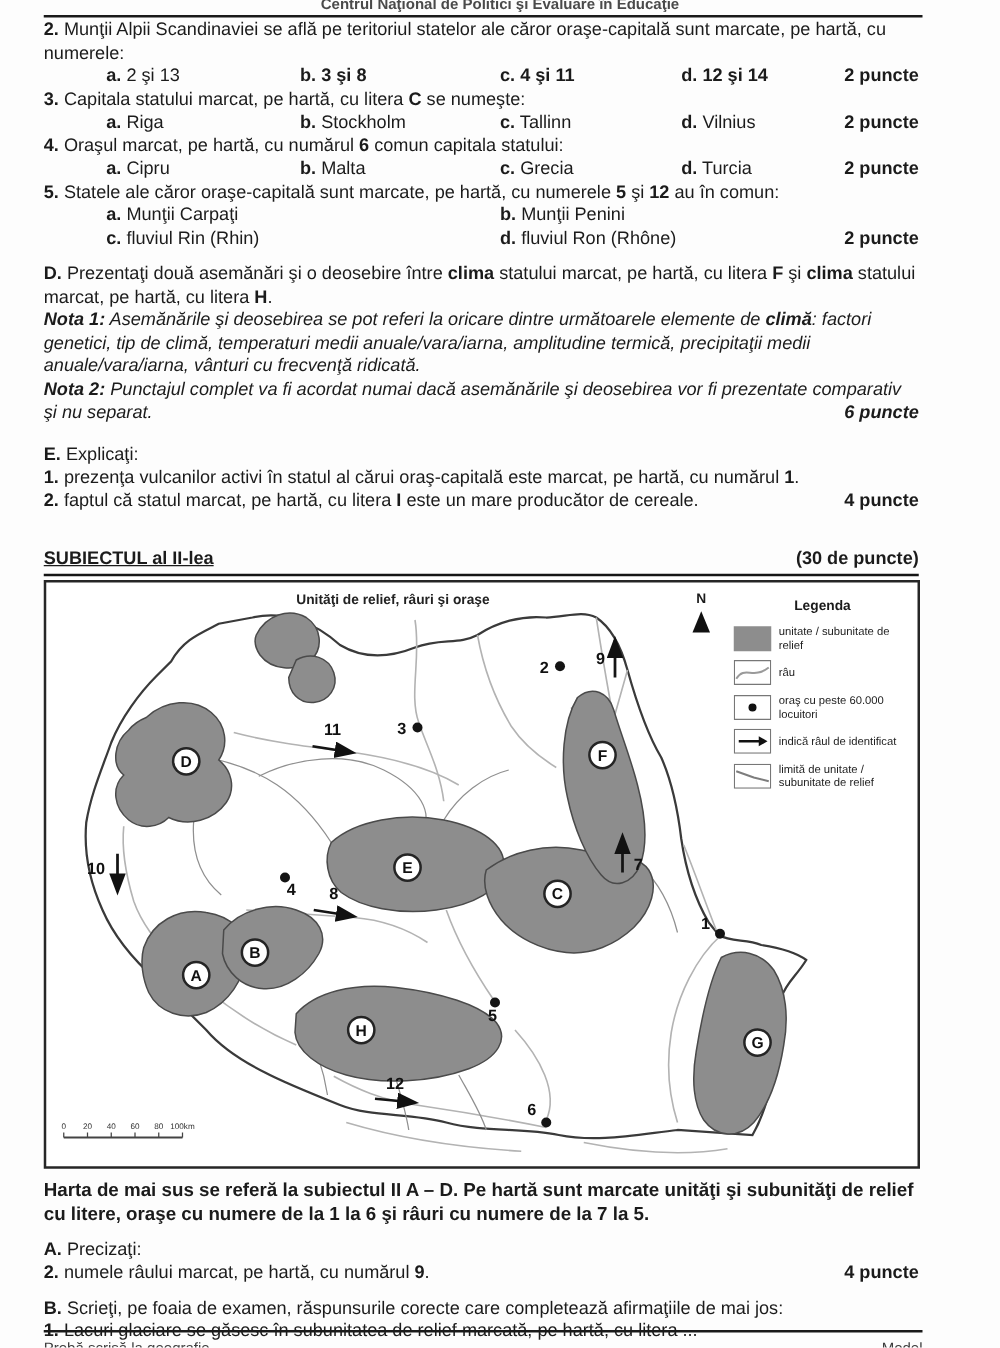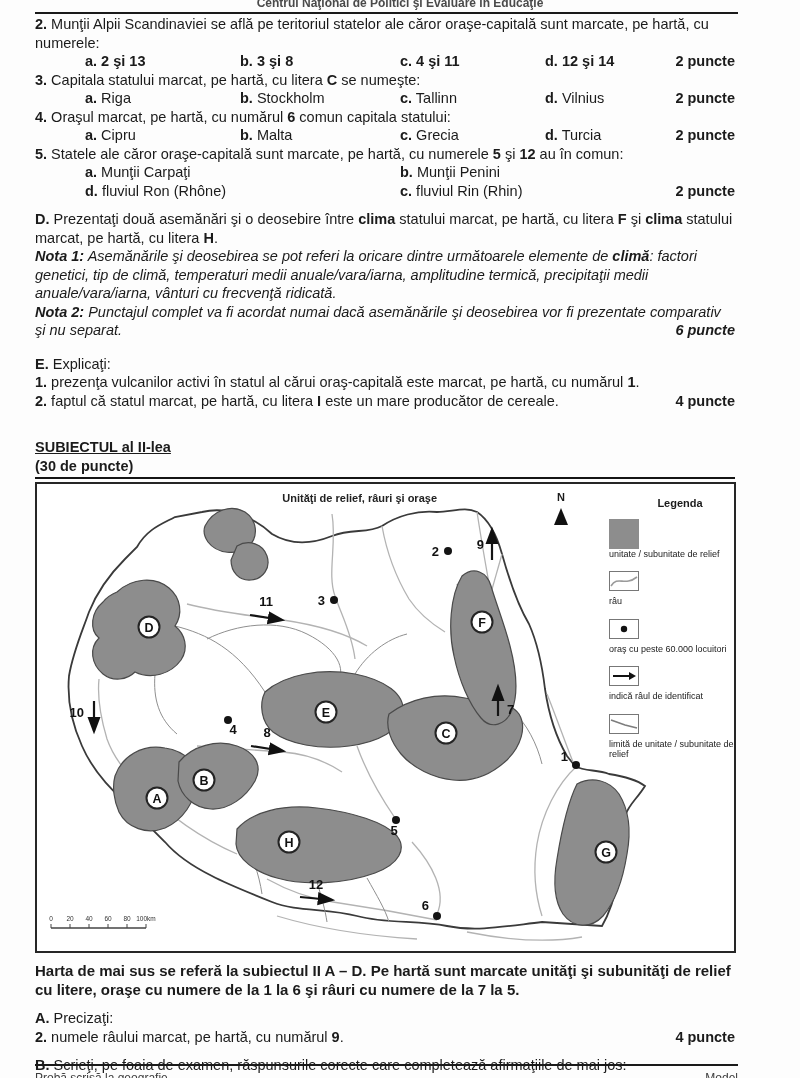--- a/index.html
+++ b/index.html
@@ -24,57 +24,57 @@
   .cols4 .opt:nth-child(2){width:160px;}
   .cols4 .opt:nth-child(3){width:145px;}
   .cols4 .opt:nth-child(4){flex:1;}
   .cols2 .opt:nth-child(1){width:315px;}
   .cols2 .opt:nth-child(2){flex:1;}
   .pts{font-weight:bold;}
   .opt-row .pts{margin-left:auto;}
   p .pts{float:right;}
   .gap10{height:10px;} .gap15{height:15px;} .gap28{height:28px;}
   .subj-row{display:flex;justify-content:space-between;font-weight:bold;
-    border-bottom:2.5px solid #141414;padding-bottom:2px;margin-top:0;flex-direction:column;}
+    border-bottom:2.5px solid #141414;padding-bottom:2px;margin-top:0;}
   .subj-left{text-decoration:underline;}
   
   .map-box{position:relative;margin-top:3px;width:697px;height:467px;
     border:2px solid #262626;background:#fff;}
-  .map-title{position:absolute;left:200px;top:5px;width:200px;text-align:right;
+  .map-title{position:absolute;left:200px;top:5px;width:200px;text-align:left;
     font-size:11px;font-weight:bold;color:#222;}
   .compass{position:absolute;left:513px;top:4px;width:22px;text-align:center;}
   .compass .n{font-size:11px;font-weight:bold;}
   .compass .tri{margin:1px auto 0;width:0;height:0;
     border-left:7px solid transparent;border-right:7px solid transparent;
     border-bottom:17px solid #111;}
   svg text{font-family:"Liberation Sans",sans-serif;}
-  .legend{position:absolute;left:572px;top:10px;width:142px;}
+  .legend{position:absolute;left:550px;top:10px;width:142px;}
   .legend-title{text-align:center;font-size:11px;font-weight:bold;margin-bottom:6px;}
-  .legend-item{display:flex;align-items:flex-start;margin-bottom:7px;flex-direction:column;}
+  .legend-item{display:flex;align-items:center;margin-bottom:7px;}
   .lg-sym{width:30px;height:20px;flex:0 0 30px;margin-right:6px;}
   .legend-item .lbl{font-size:9px;line-height:10.5px;color:#222;}
   
   .caption{font-weight:bold;font-size:15px;line-height:19px;margin-top:8px;}
   .footer{position:absolute;top:1064px;left:35px;width:703px;
     border-top:2px solid #1a1a1a;display:flex;justify-content:space-between;
     font-size:12px;color:#3d3d3d;padding-top:3px;}
 </style>
 </head>
 <body>
 
 <div class="page">
 
   <div class="top-header">Centrul Naţional de Politici şi Evaluare în Educaţie</div>
   <div class="header-rule"></div>
 
   <div class="content">
 
     <p><span class="seg-bold">2.</span><span> Munţii Alpii Scandinaviei se află pe teritoriul statelor ale căror oraşe-capitală sunt marcate, pe hartă, cu numerele:</span></p>
     <div class="opt-row cols4">
-        <span class="opt"><b>a.</b><span style="font-weight: bold;"> 2 şi 13</span></span>
+        <span class="opt"><b>a.</b><span style="font-weight: normal;"> 2 şi 13</span></span>
         <span class="opt"><b>b.</b><span style="font-weight: bold;"> 3 şi 8</span></span>
         <span class="opt"><b>c.</b><span style="font-weight: bold;"> 4 şi 11</span></span>
         <span class="opt"><b>d.</b><span style="font-weight: bold; margin-top: 26px;"> 12 şi 14</span></span>
         <span class="pts">2 puncte</span>
       </div>
 
     <p><span class="seg-bold">3.</span><span> Capitala statului marcat, pe hartă, cu litera </span><span class="seg-bold">C</span><span> se numeşte:</span></p>
     <div class="opt-row cols4">
         <span class="opt"><b>a.</b><span> Riga</span></span>
         <span class="opt"><b>b.</b><span> Stockholm</span></span>
@@ -91,22 +91,22 @@
         <span class="opt"><b>d.</b><span> Turcia</span></span>
         <span class="pts">2 puncte</span>
       </div>
 
     <p><span class="seg-bold">5.</span><span> Statele ale căror oraşe-capitală sunt marcate, pe hartă, cu numerele </span><span class="seg-bold">5</span><span> şi </span><span class="seg-bold">12</span><span> au în comun:</span></p>
     <div class="opt-row cols2">
         <span class="opt"><b>a.</b><span> Munţii Carpaţi</span></span>
         <span class="opt"><b>b.</b><span> Munţii Penini</span></span>
       </div>
     <div class="opt-row cols2">
+        <span class="opt"><b>c.</b><span> fluviul Rin (Rhin)</span></span>
         <span class="opt"><b>d.</b><span> fluviul Ron (Rhône)</span></span>
-        <span class="opt"><b>c.</b><span> fluviul Rin (Rhin)</span></span>
         <span class="pts">2 puncte</span>
       </div>
 
     <div class="gap10"></div>
     <p><span class="seg-bold">D.</span><span> Prezentaţi două asemănări şi o deosebire între </span><span class="seg-bold">clima</span><span> statului marcat, pe hartă, cu litera </span><span class="seg-bold">F</span><span> şi </span><span class="seg-bold">clima</span><span> statului marcat, pe hartă, cu litera </span><span class="seg-bold">H</span><span>.</span></p>
     <p class="italic"><span class="seg-bold seg-italic">Nota 1:</span><span class="seg-italic"> Asemănările şi deosebirea se pot referi la oricare dintre următoarele elemente de </span><span class="seg-bold seg-italic">climă</span><span class="seg-italic">: factori genetici, tip de climă, temperaturi medii anuale/vara/iarna, amplitudine termică, precipitaţii medii anuale/vara/iarna, vânturi cu frecvenţă ridicată.</span></p>
     <p class="italic"><span><span class="seg-bold seg-italic">Nota 2:</span><span class="seg-italic"> Punctajul complet va fi acordat numai dacă asemănările şi deosebirea vor fi prezentate comparativ şi nu separat.</span></span><span class="pts">6 puncte</span></p>
 
     <div class="gap15"></div>
     <p><span class="seg-bold">E.</span><span> Explicaţi:</span></p>

